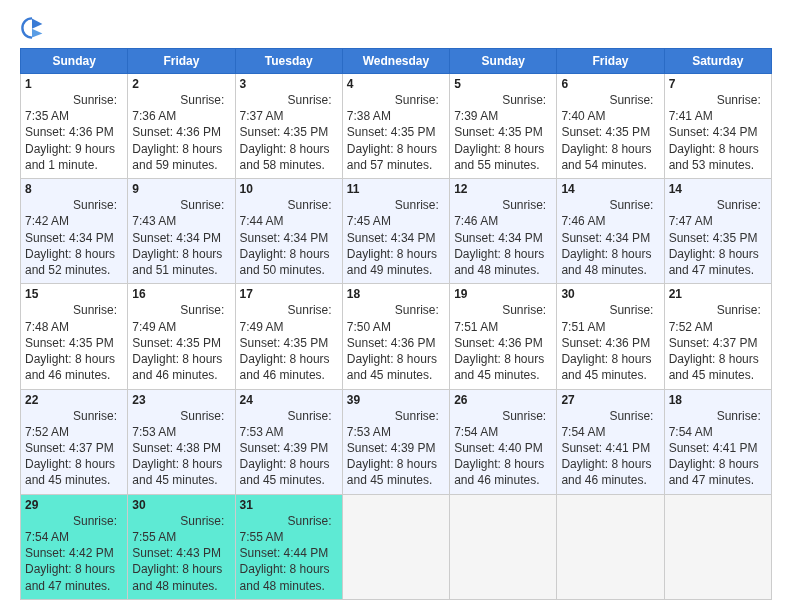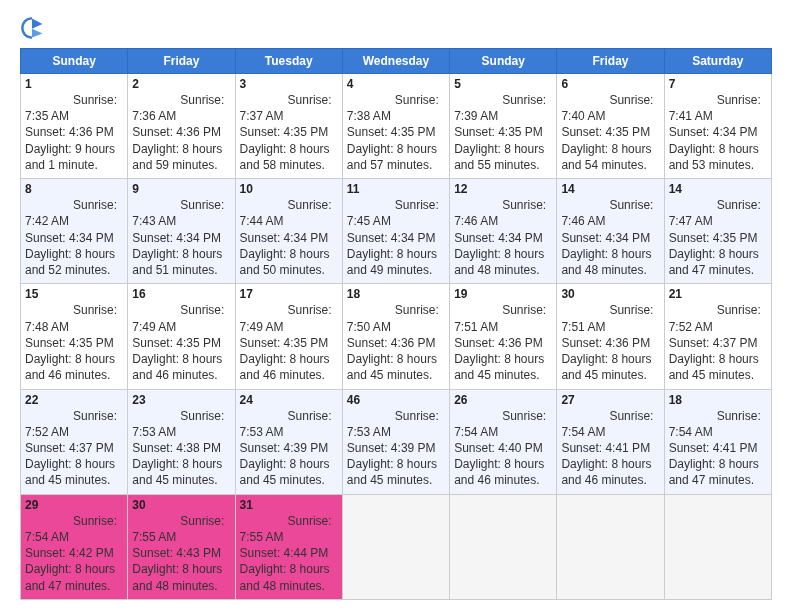--- a/index.html
+++ b/index.html
@@ -72,21 +72,21 @@
       border: 1px solid #ccc;
       vertical-align: top;
       padding: 3px 4px;
       width: calc(100% / 7);
       background: #fff;
     }
     .calendar tr:nth-child(even) td {
       background: #f0f4ff;
     }
     .calendar tr.last-row td {
-      background: #ec4899;
+      background: #5eead4;
     }
     .day-num {
       font-size: 12px;
       font-weight: bold;
       color: #222;
       display: block;
       margin-bottom: 1px;
     }
     .day-info {
       color: #333;
@@ -185,21 +185,21 @@
           <td><span class="day-num">21</span>
 <span class="day-info">Sunrise: 7:52 AM<br>Sunset: 4:37 PM<br>Daylight: 8 hours and 45 minutes.</span></td>
         </tr>
         <tr>
           <td><span class="day-num">22</span>
 <span class="day-info">Sunrise: 7:52 AM<br>Sunset: 4:37 PM<br>Daylight: 8 hours and 45 minutes.</span></td>
           <td><span class="day-num">23</span>
 <span class="day-info">Sunrise: 7:53 AM<br>Sunset: 4:38 PM<br>Daylight: 8 hours and 45 minutes.</span></td>
           <td><span class="day-num">24</span>
 <span class="day-info">Sunrise: 7:53 AM<br>Sunset: 4:39 PM<br>Daylight: 8 hours and 45 minutes.</span></td>
-          <td><span class="day-num">46</span>
+          <td><span class="day-num">39</span>
 <span class="day-info">Sunrise: 7:53 AM<br>Sunset: 4:39 PM<br>Daylight: 8 hours and 45 minutes.</span></td>
           <td><span class="day-num">26</span>
 <span class="day-info">Sunrise: 7:54 AM<br>Sunset: 4:40 PM<br>Daylight: 8 hours and 46 minutes.</span></td>
           <td><span class="day-num">27</span>
 <span class="day-info">Sunrise: 7:54 AM<br>Sunset: 4:41 PM<br>Daylight: 8 hours and 46 minutes.</span></td>
           <td><span class="day-num">18</span>
 <span class="day-info">Sunrise: 7:54 AM<br>Sunset: 4:41 PM<br>Daylight: 8 hours and 47 minutes.</span></td>
         </tr>
         <tr class="last-row">
           <td><span class="day-num">29</span>

